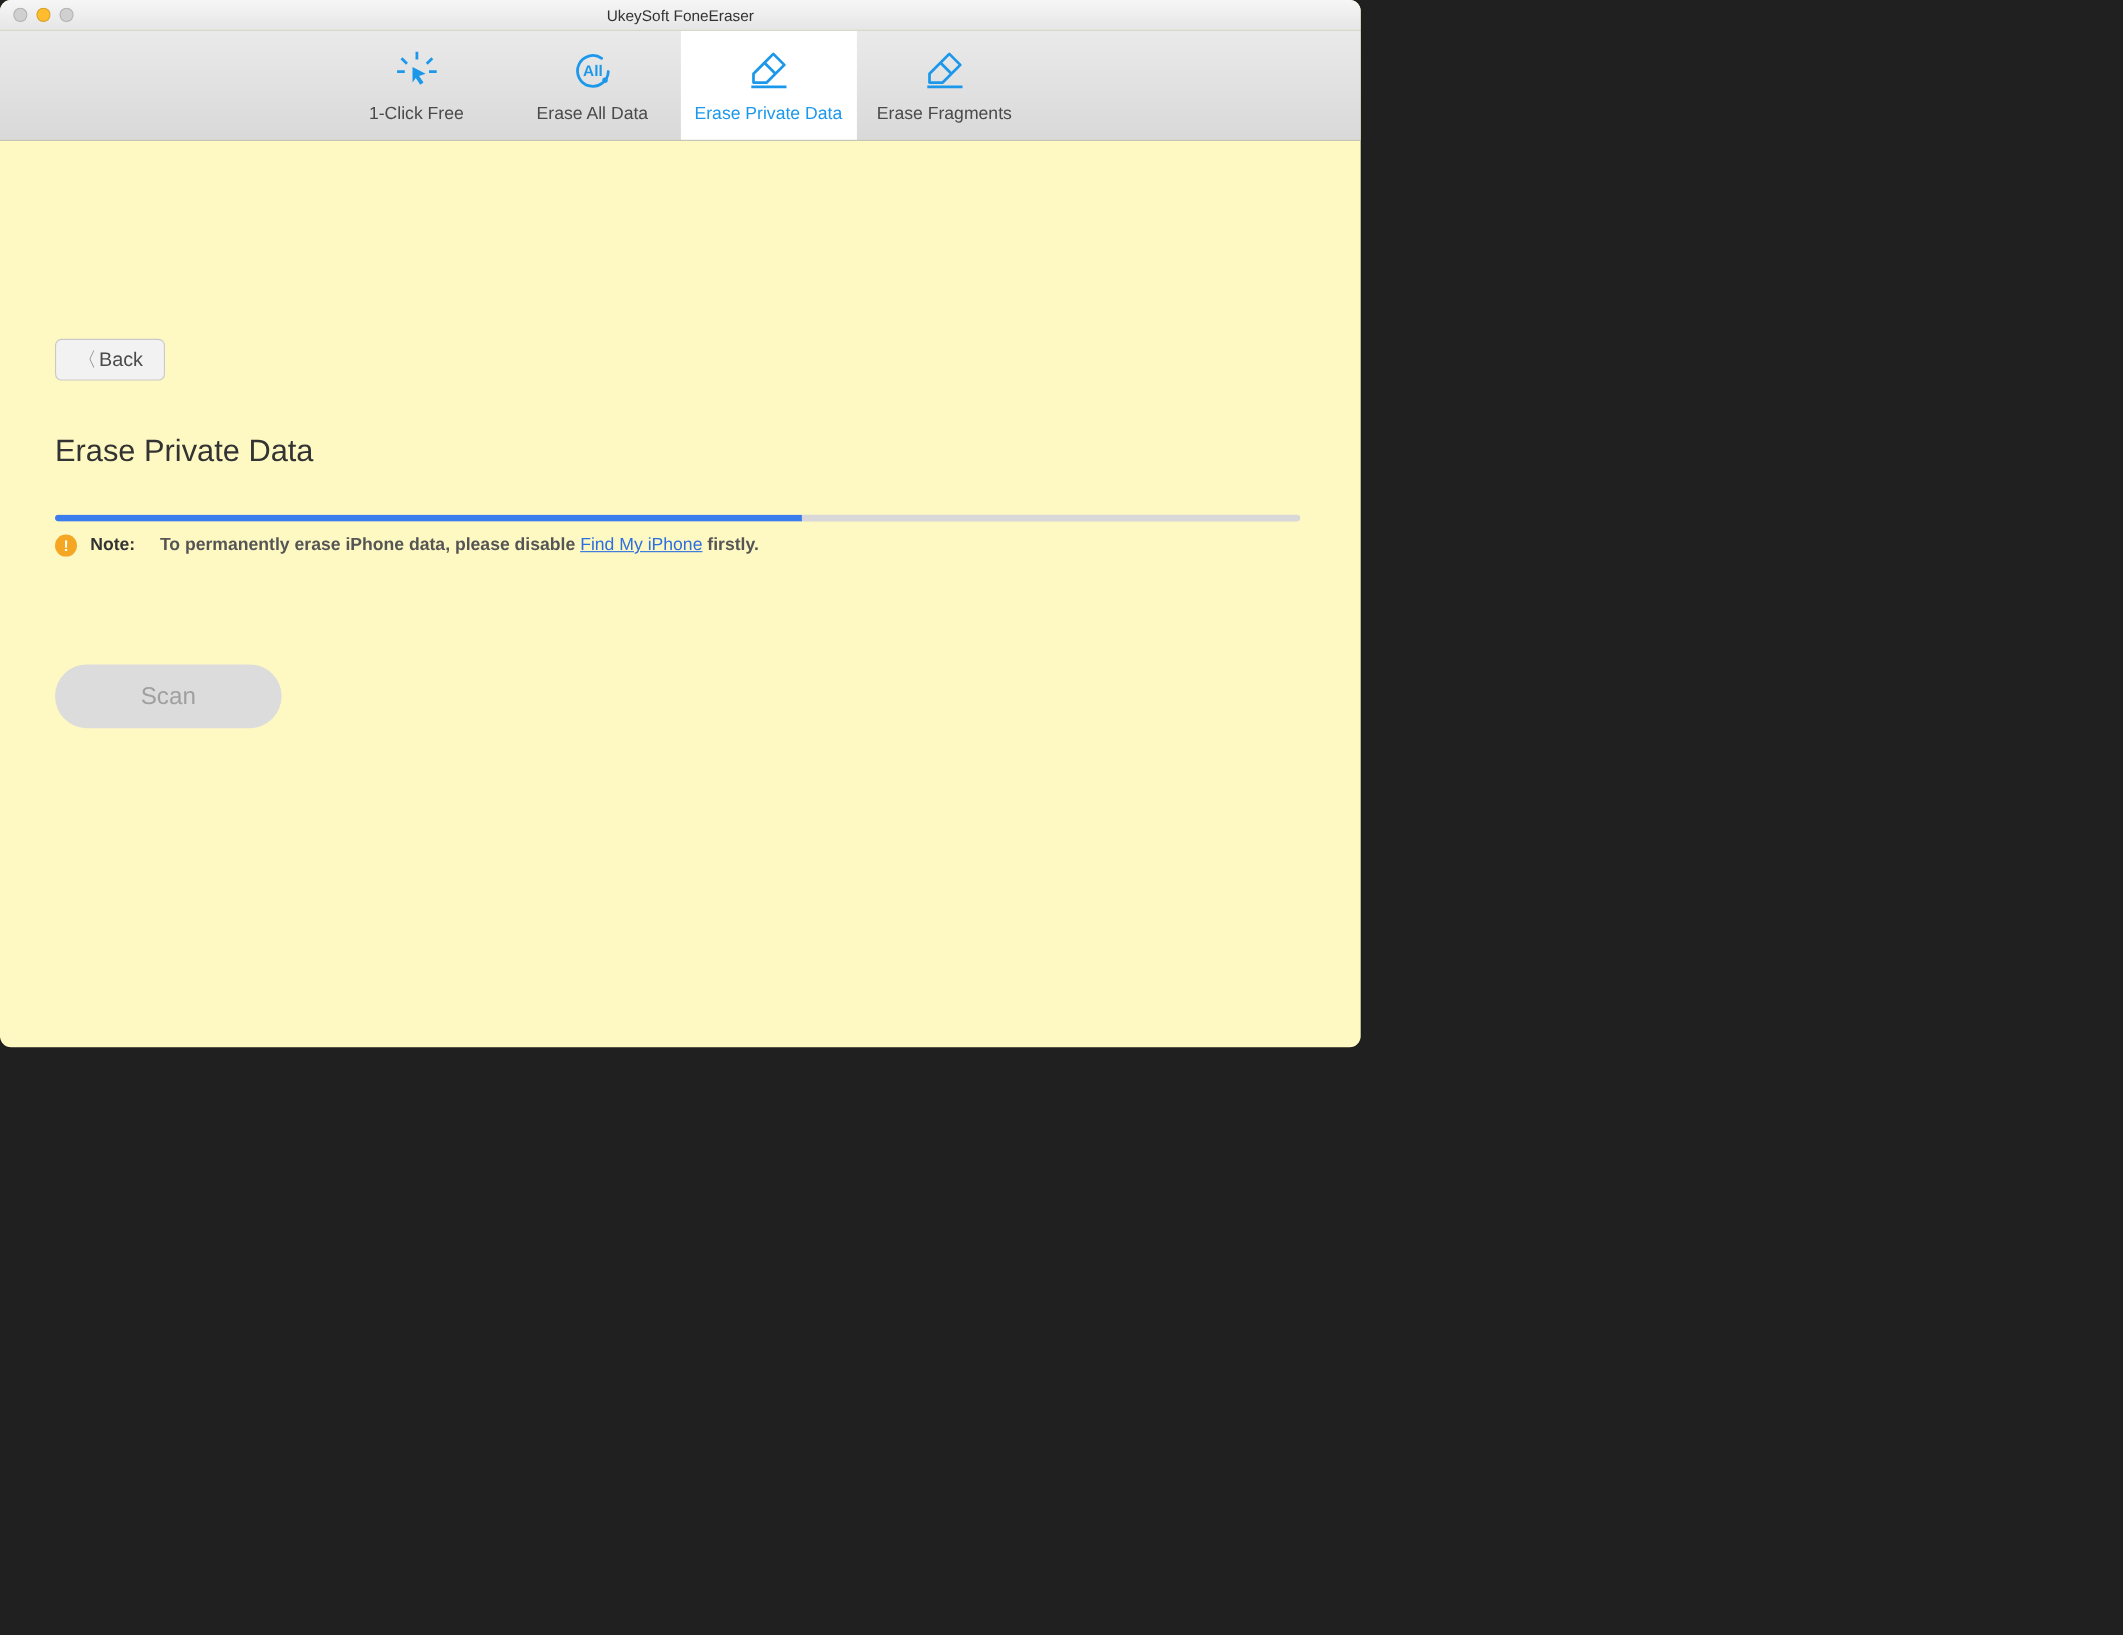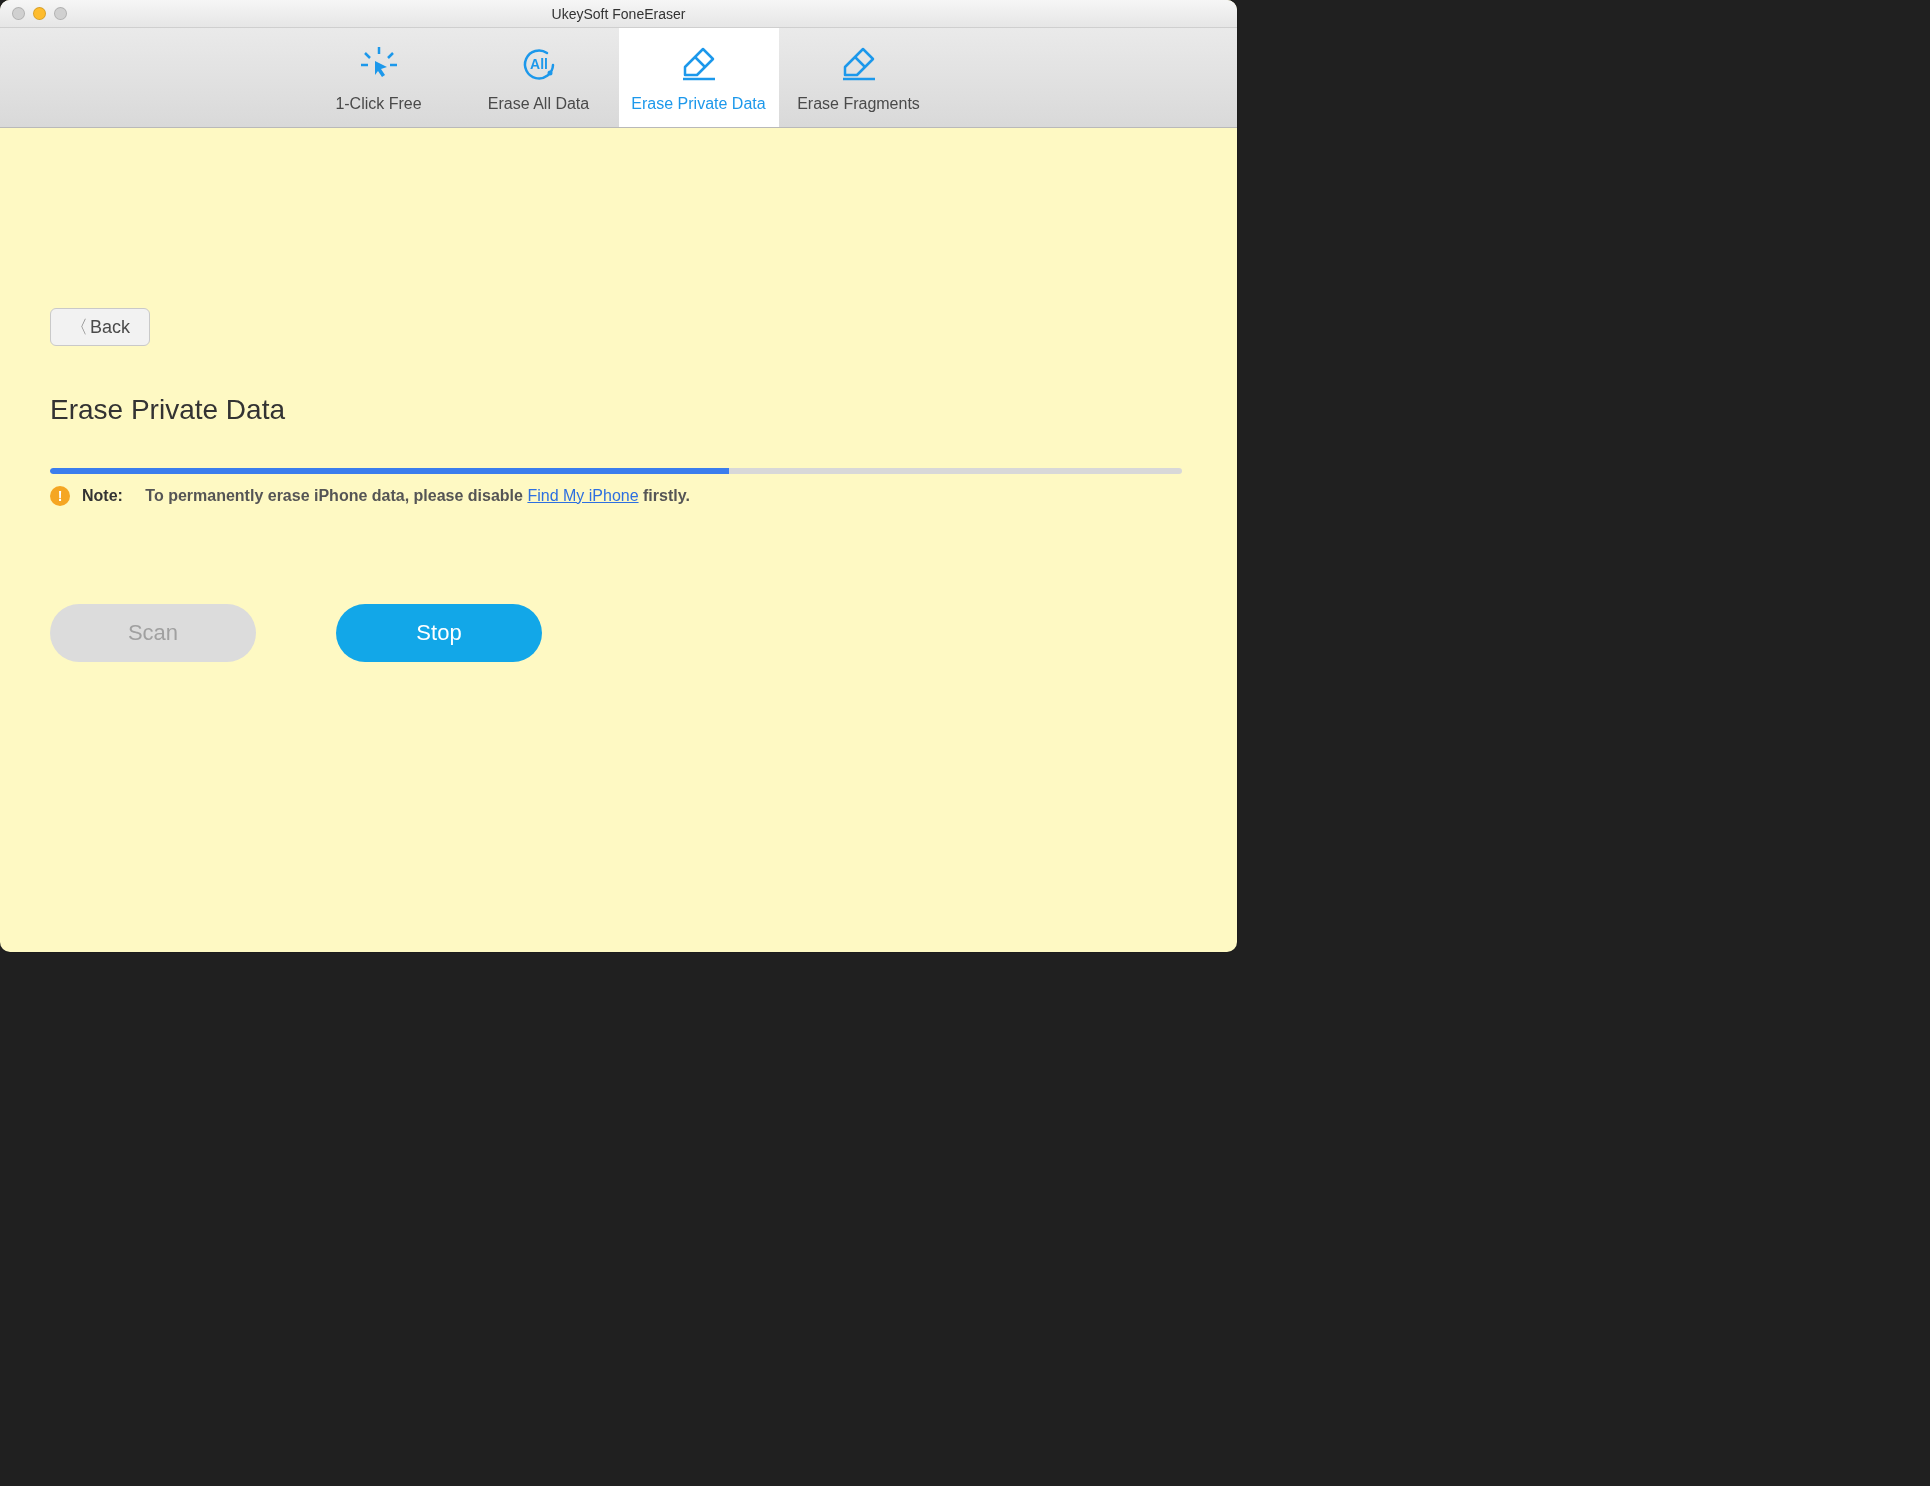--- a/index.html
+++ b/index.html
@@ -172,21 +172,22 @@
   }
   .note-row .note-label { font-weight: 700; margin-right: 18px; }
   .note-row a { color: #2d6fe0; text-decoration: underline; }
   .note-row .note-text { color: #555; font-weight: bold; }
 
   .action-buttons {
     position: absolute;
     top: 476px;
     left: 50px;
     display: flex;
-    gap: 80px;
+    gap: 56px;
+    flex-direction: column;
   }
   .pill-button {
     width: 206px;
     height: 58px;
     border-radius: 29px;
     display: flex;
     align-items: center;
     justify-content: center;
     font-size: 22px;
     border: none;
@@ -286,17 +287,16 @@
       <div>
         <span class="note-label">Note:</span>
         <span class="note-text">To permanently erase iPhone data, please disable </span>
         <a href="#">Find My iPhone</a>
         <span class="note-text"> firstly.</span>
       </div>
     </div>
 
     <div class="action-buttons">
       <button class="pill-button disabled">Scan</button>
-      <button class="pill-button primary">Stop</button>
     </div>
 
   </div>
 </div>
 
 </body></html>

